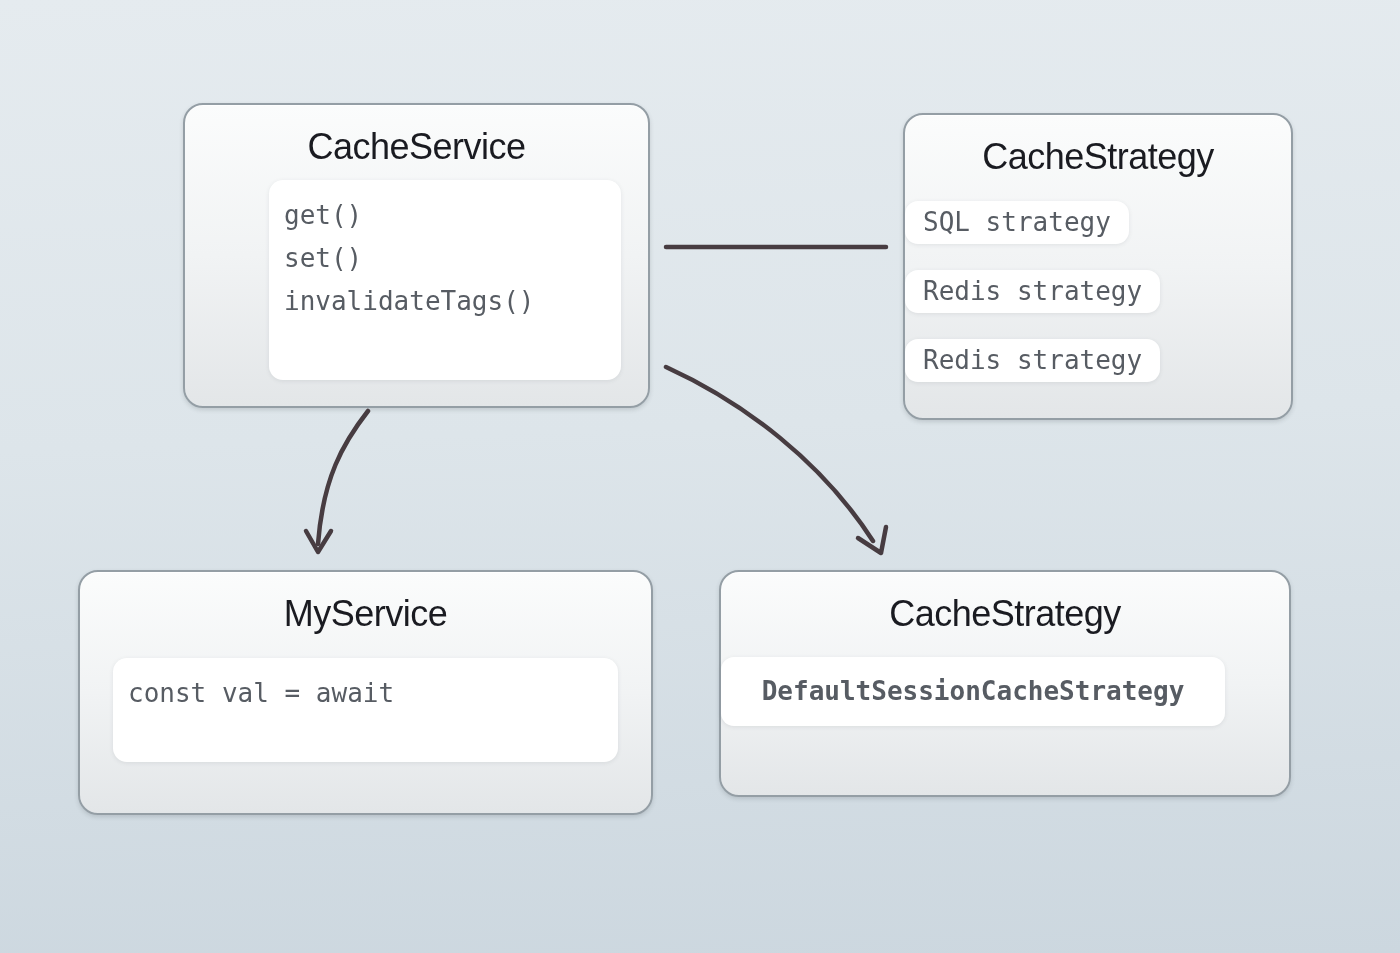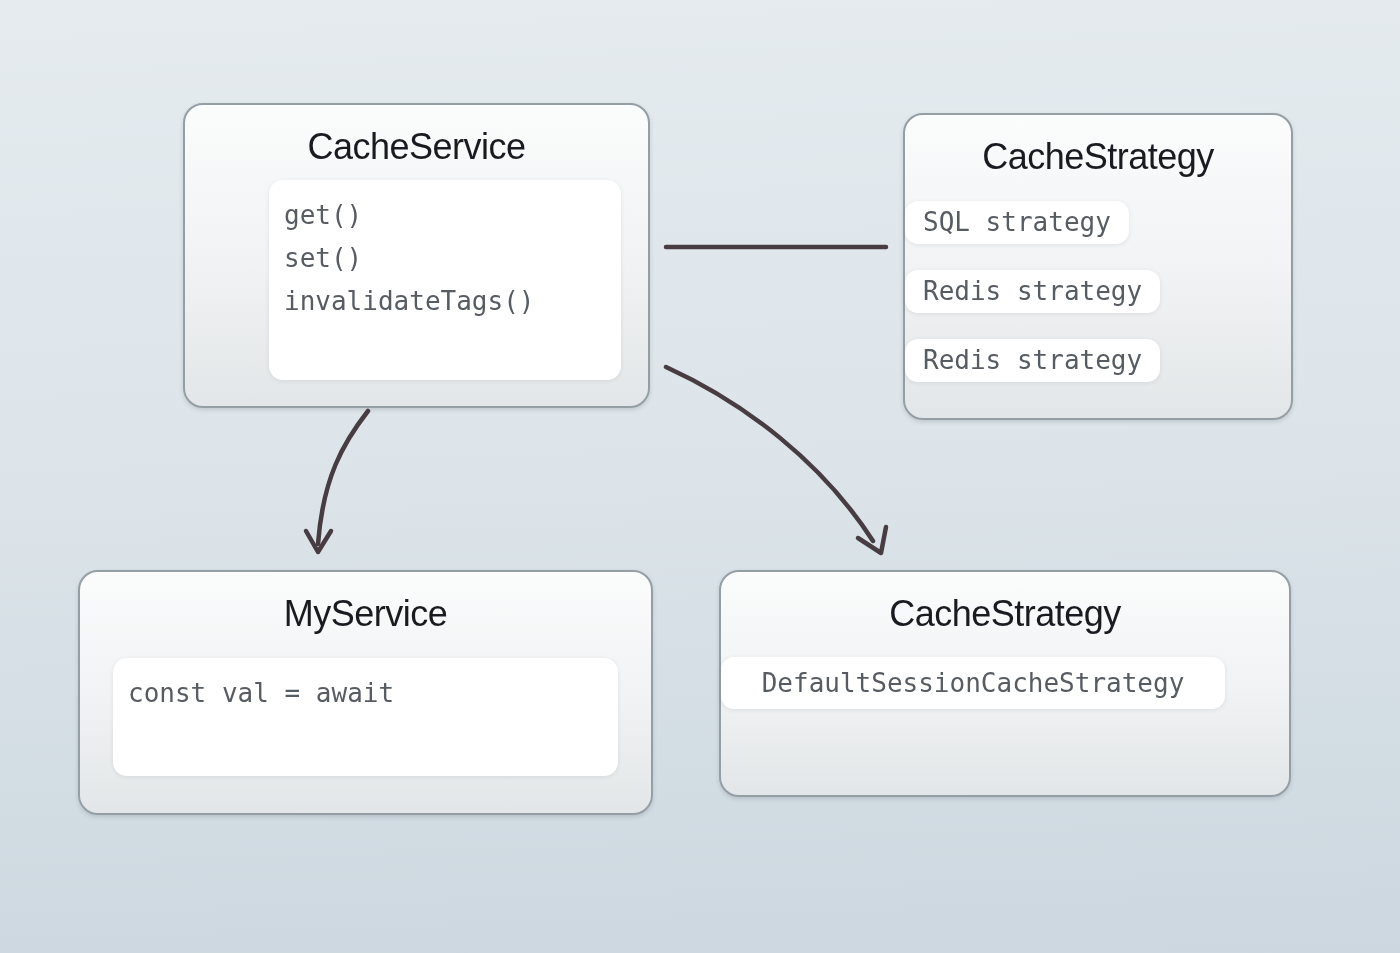--- a/index.html
+++ b/index.html
@@ -52,31 +52,32 @@
     background:var(--card-bg);
     border-radius:13px;
     box-shadow:0 1px 4px rgba(60,70,80,0.10);
     padding:5px 18px;
     font-family:"DejaVu Sans Mono", monospace;
     font-size:26px;line-height:33px;
     color:var(--code-text);
     white-space:pre;
   }
   .pill.big{
-    width:504px;height:52px;
+    width:504px;height:69px;
     display:flex;align-items:center;justify-content:center;
     padding:4px 20px;
+    font-weight:bold;
   }
   
   #node-cache-service{left:183px;top:103px;width:467px;height:305px;}
   #node-cache-service .code-card{left:84px;top:75px;width:352px;height:200px;}
   #node-cache-strategy{left:903px;top:113px;width:390px;height:307px;}
   #node-cache-strategy .pills{top:86px;}
   #node-my-service{left:78px;top:570px;width:575px;height:245px;}
-  #node-my-service .code-card{left:33px;top:86px;width:505px;height:118px;}
+  #node-my-service .code-card{left:33px;top:86px;width:505px;height:104px;}
   #node-session-cache{left:719px;top:570px;width:572px;height:227px;}
   #node-session-cache .pills{top:85px;}
   svg.edges{position:absolute;left:0;top:0;pointer-events:none;}
   svg.edges path{stroke:var(--arrow);stroke-width:4.5;fill:none;stroke-linecap:round;stroke-linejoin:round;}
 </style>
 </head>
 <body>
 
 <div class="stage">
 

